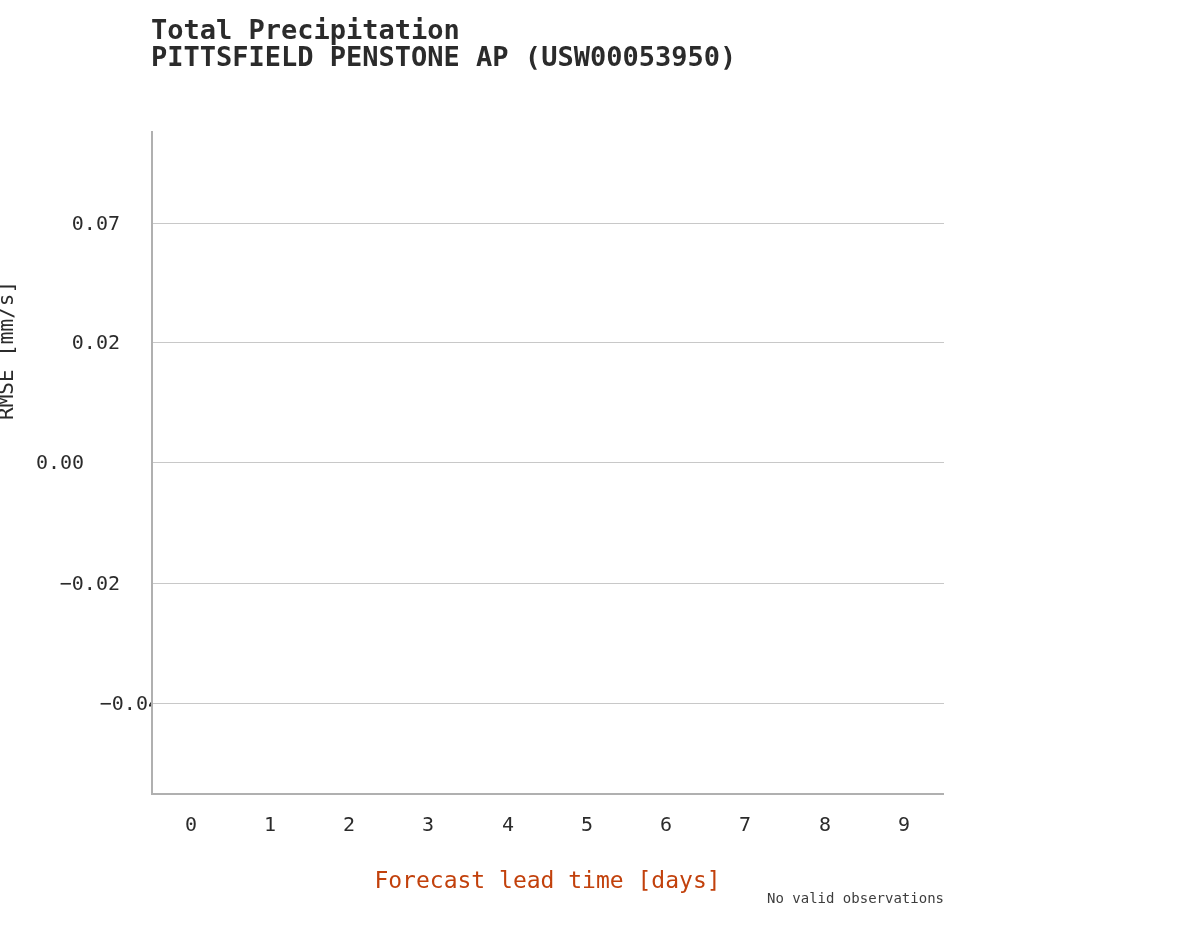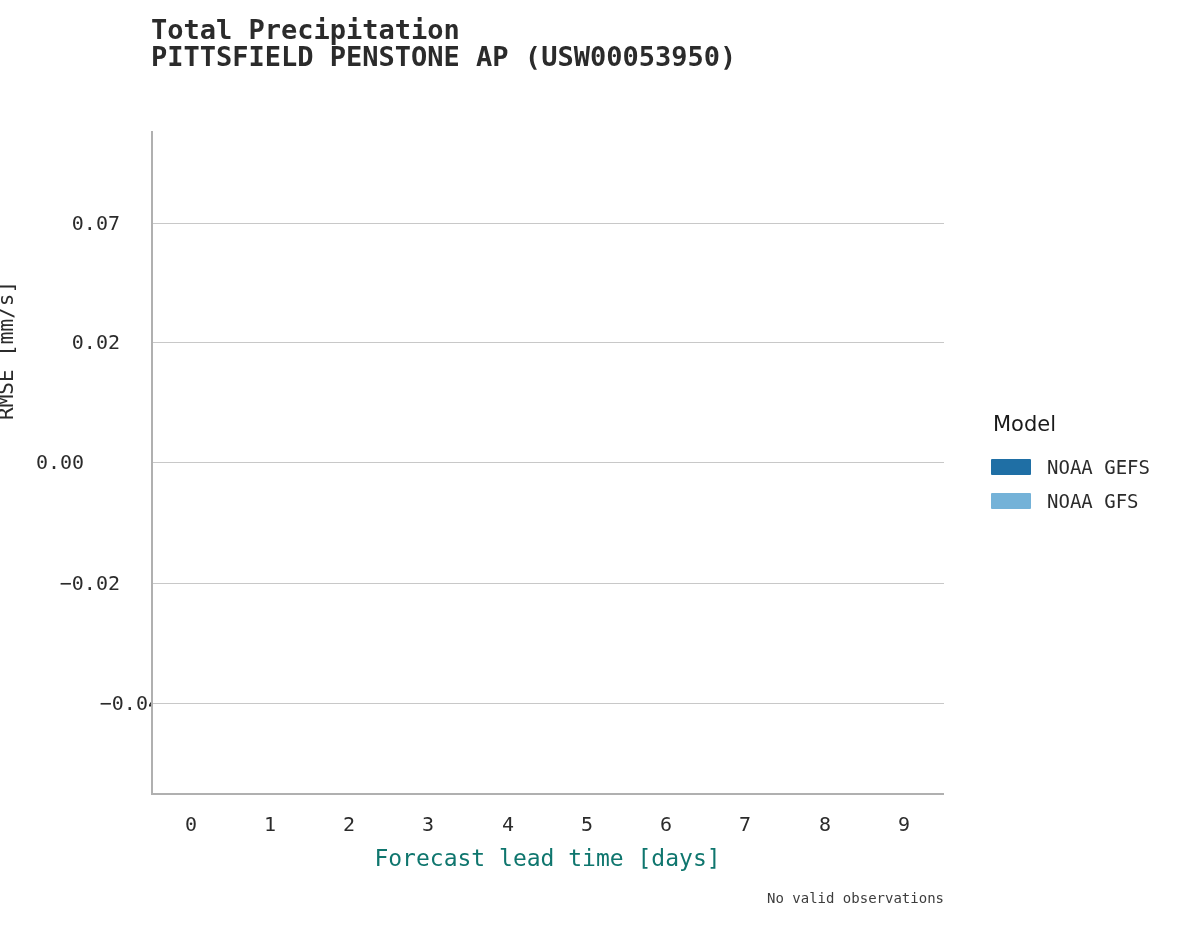--- a/index.html
+++ b/index.html
@@ -101,27 +101,27 @@
     width: 60px;
     margin-left: -30px;
     text-align: center;
     font-family: "DejaVu Sans Mono", monospace;
     font-size: 20px;
     color: #2b2b2b;
     white-space: pre;
   }
   .x-axis-title {
     position: absolute;
-    top: 845px;
+    top: 867px;
     left: 151px;
     width: 793px;
     text-align: center;
     font-family: "DejaVu Sans Mono", monospace;
     font-size: 23px;
-    color: #0f766e;
+    color: #c2410c;
     white-space: pre;
   }
 
   
   .caption {
     position: absolute;
     top: 890px;
     left: 151px;
     width: 793px;
     text-align: right;
@@ -198,27 +198,14 @@
   <div class="xtick-label" style="left:587px;">5</div>
   <div class="xtick-label" style="left:666px;">6</div>
   <div class="xtick-label" style="left:745px;">7</div>
   <div class="xtick-label" style="left:825px;">8</div>
   <div class="xtick-label" style="left:904px;">9</div>
 
   <div class="x-axis-title">Forecast lead time [days]</div>
 
   <div class="caption">No valid observations</div>
 
-  <div class="legend">
-    <div class="legend-title">Model</div>
-
-    <div class="legend-item">
-      <span class="legend-swatch" style="background:#1f6fa5;"></span>
-      <span class="legend-label">NOAA GEFS</span>
-    </div>
-
-    <div class="legend-item">
-      <span class="legend-swatch" style="background:#74b2d8;"></span>
-      <span class="legend-label">NOAA GFS</span>
-    </div>
-  </div>
 
 </div>
 
 </body></html>

